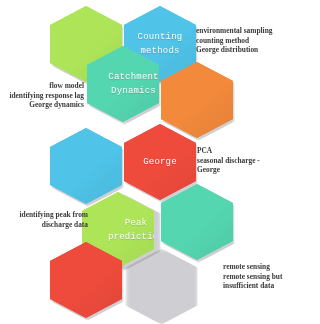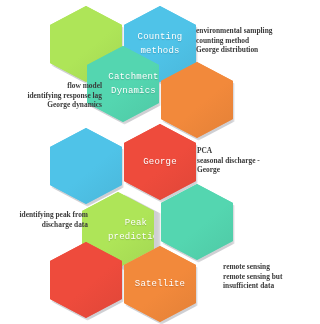--- a/index.html
+++ b/index.html
@@ -88,27 +88,24 @@
     <div class="hex" style="left: 82px; top: 192px; background: linear-gradient(140deg, rgb(174, 229, 88) 0%, rgb(174, 229, 88) 55%, rgba(0, 0, 0, 0.1) 130%), rgb(174, 229, 88); padding-left: 36px;">
       <div class="hexlabel" style="white-space: pre-line;">Peak
 prediction</div>
     </div>
     <div class="hex" style="left: 161px; top: 184px; background: linear-gradient(140deg, rgb(84, 214, 176) 0%, rgb(84, 214, 176) 55%, rgba(0, 0, 0, 0.1) 130%), rgb(84, 214, 176);">
       <div class="hexlabel" style="white-space: pre-line;"></div>
     </div>
     <div class="hex" style="left: 50px; top: 242px; background: linear-gradient(140deg, rgb(238, 75, 60) 0%, rgb(238, 75, 60) 55%, rgba(0, 0, 0, 0.1) 130%), rgb(238, 75, 60);">
       <div class="hexlabel" style="white-space: pre-line;"></div>
     </div>
-    <div class="hex" style="left: 124px; top: 246px; background: linear-gradient(140deg, rgb(242, 137, 59) 0%, rgb(242, 137, 59) 55%, rgba(0, 0, 0, 0.1) 130%), rgb(242, 137, 59);">
-      <div class="hexlabel" style="white-space: pre-line;">Satellite</div>
-    </div>
     <div class="note right" style="left: 196px; top: 26px; width: 88px; color: rgb(58, 58, 58);">environmental sampling
 counting method
 George distribution</div>
-    <div class="note left" style="left: 18px; top: 81px; width: 84px; color: rgb(58, 58, 58);">flow model
+    <div class="note left" style="left: 0; top: 81px; width: 84px; color: rgb(58, 58, 58);">flow model
 identifying response lag
 George dynamics</div>
     <div class="note right" style="left: 197px; top: 146px; width: 82px; color: rgb(58, 58, 58);">PCA
 seasonal discharge -
 George</div>
     <div class="note left" style="left: 4px; top: 210px; width: 84px; color: rgb(58, 58, 58);">identifying peak from
 discharge data</div>
     <div class="note right" style="left: 196px; top: 262px; width: 84px; color: rgb(58, 58, 58); margin-left: 27px;">remote sensing
 remote sensing but
 insufficient data</div>

